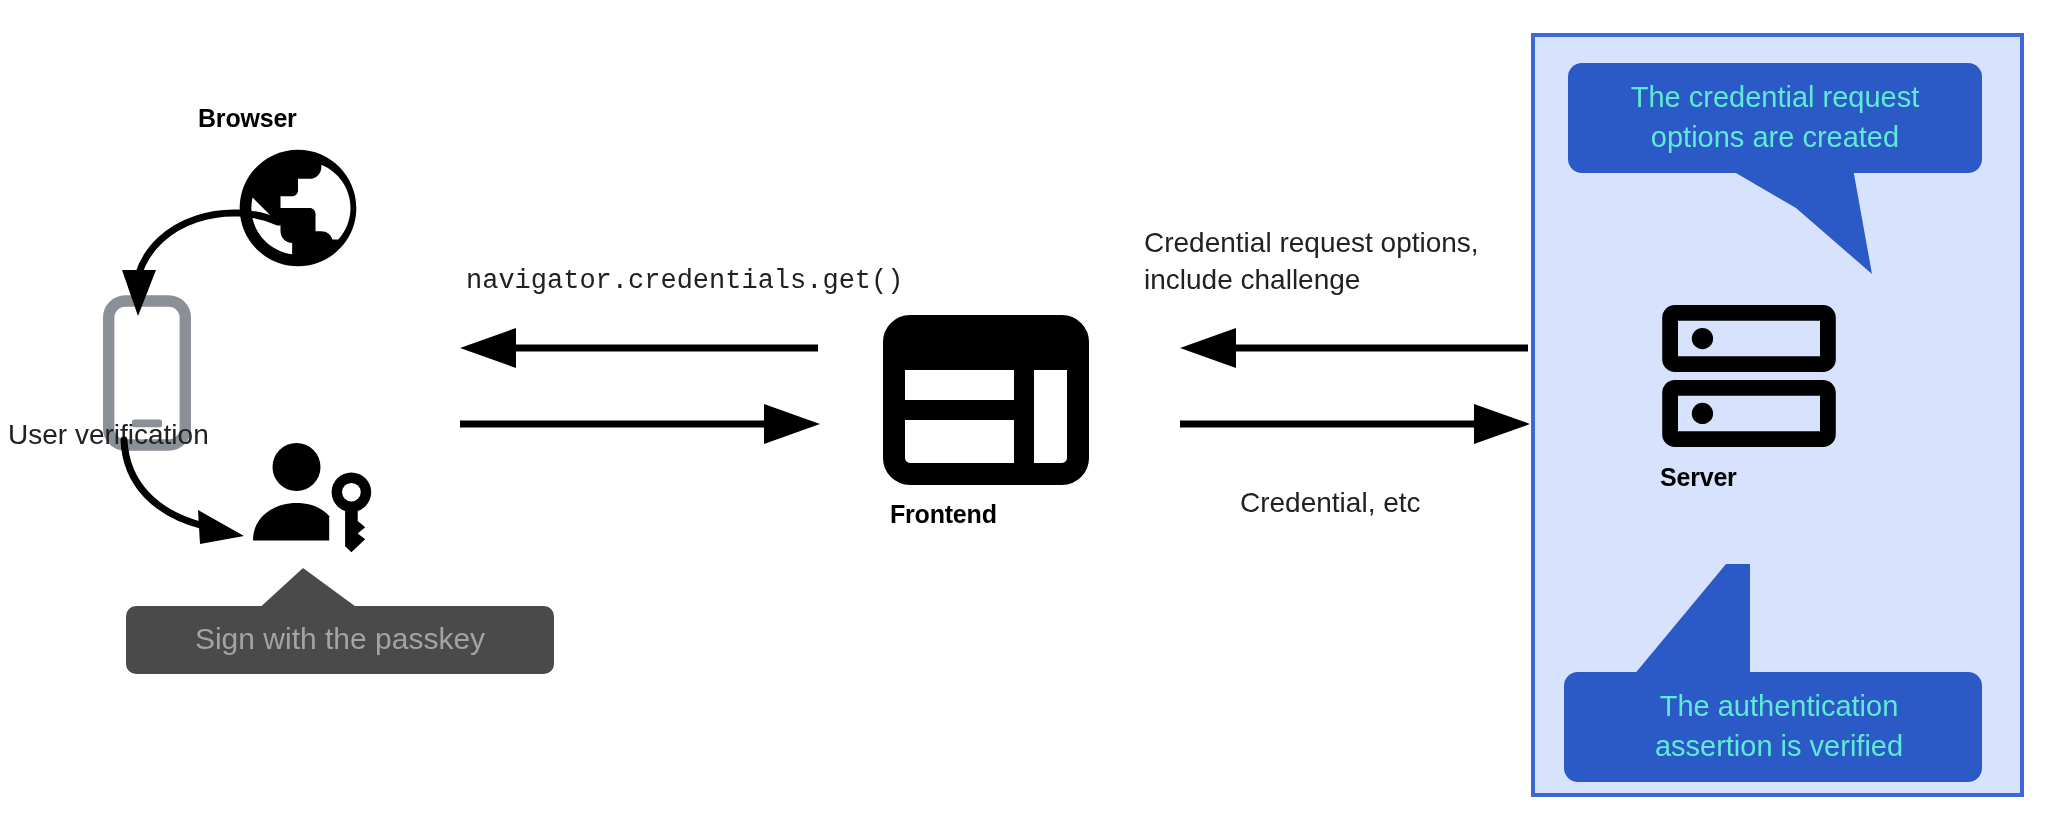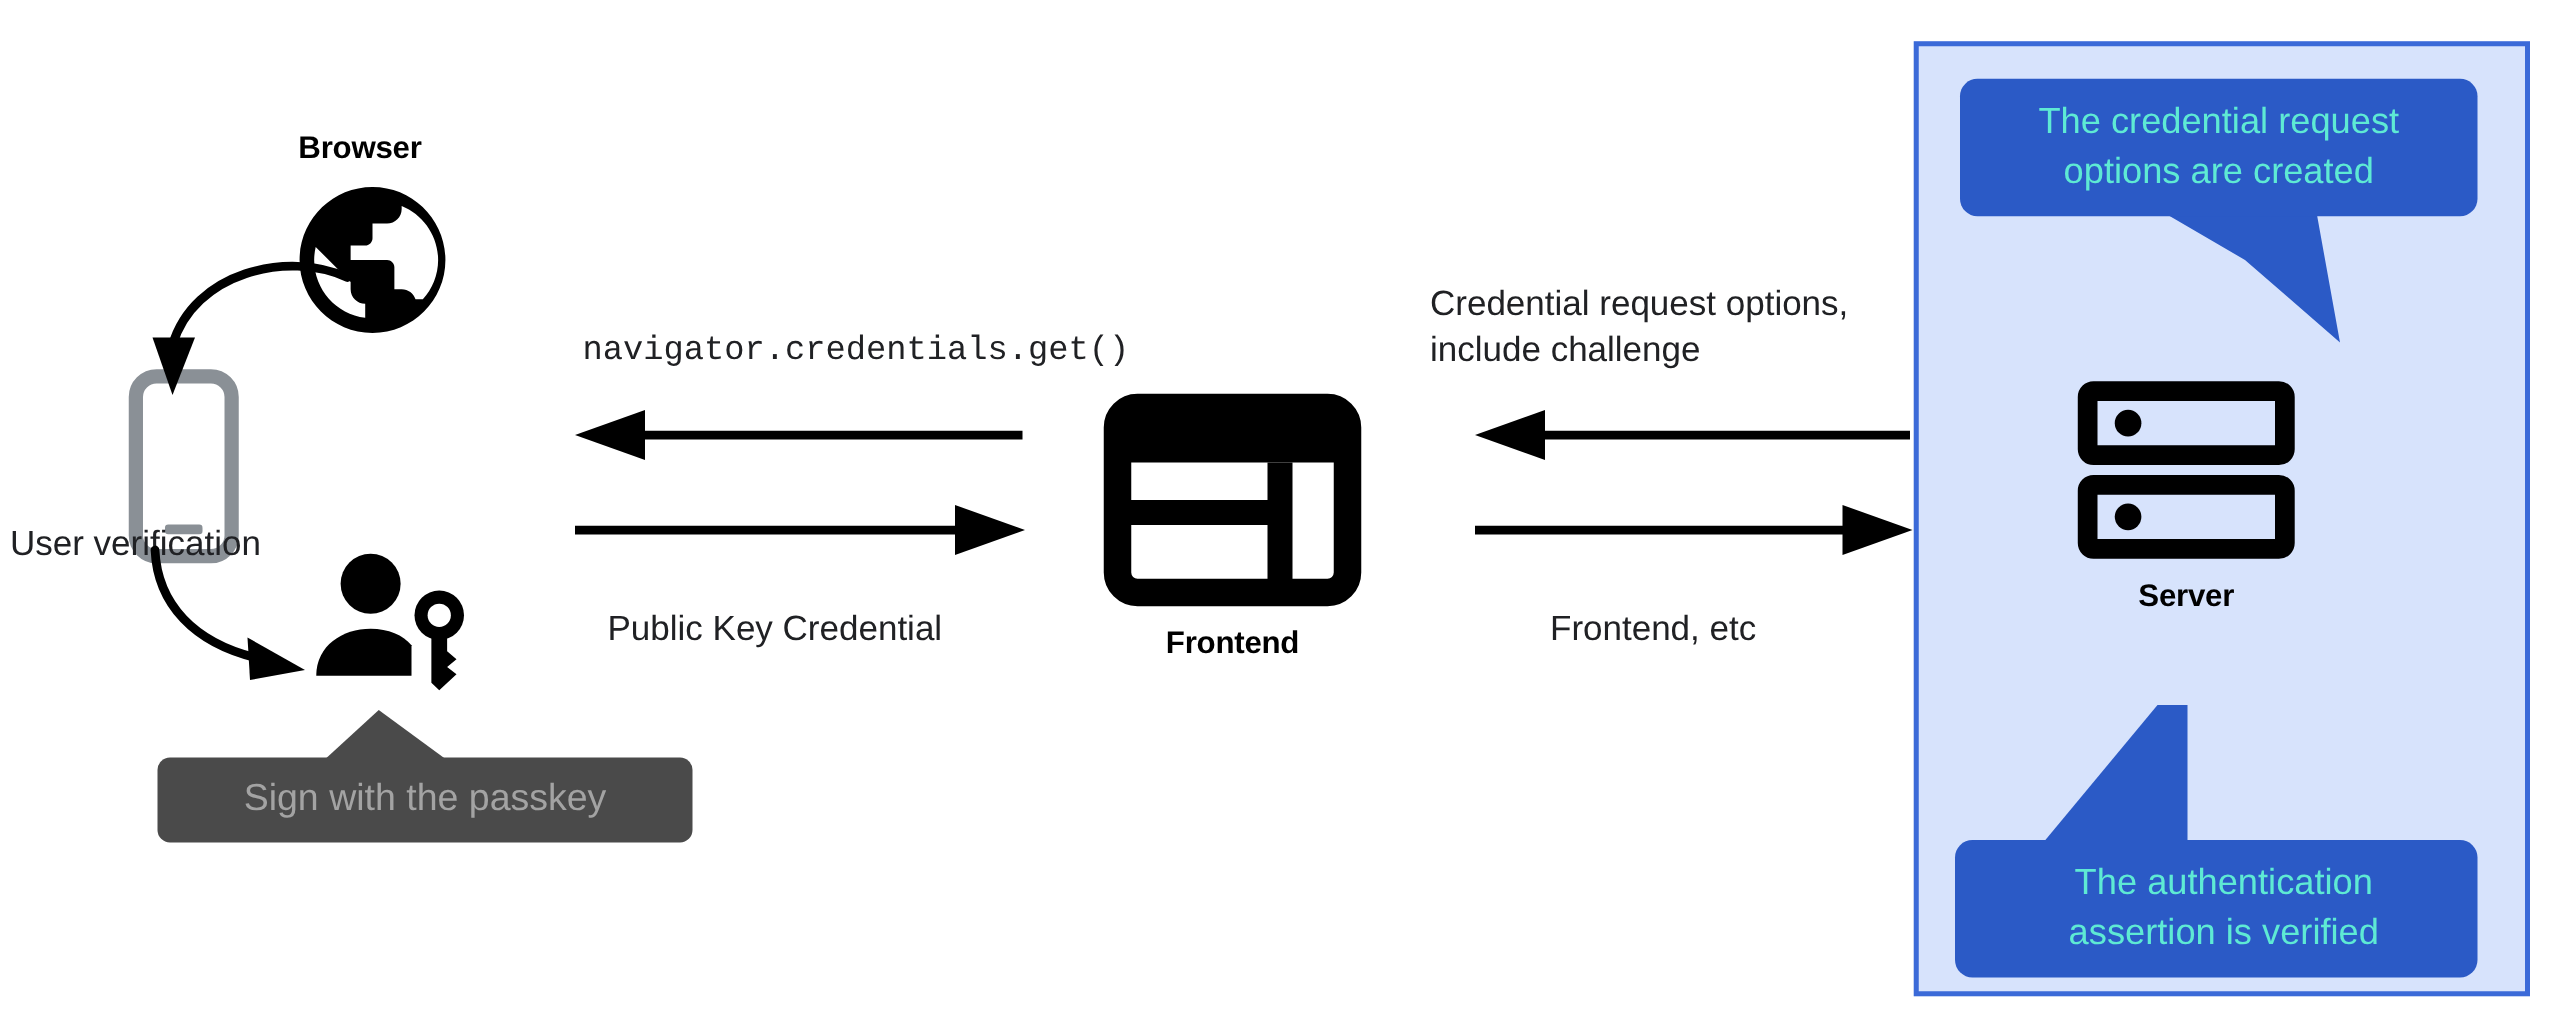--- a/index.html
+++ b/index.html
@@ -21,21 +21,21 @@
 
   
   .abs { position: absolute; }
 
   
   .node-label {
     font-family: "Liberation Sans", sans-serif;
     font-weight: bold;
     font-size: 25px;
     color: #000000;
-    text-align: center;
+    text-align: left;
     letter-spacing: -0.2px;
     white-space: nowrap;
   }
   .flow-label {
     font-family: "Liberation Sans", sans-serif;
     font-weight: normal;
     font-size: 28px;
     line-height: 37px;
     color: #202124;
     white-space: pre-line;
@@ -158,21 +158,20 @@
     </svg>
   </div>
 
   <div class="abs" style="left:460px; top:404px;">
     <svg width="360" height="40" viewBox="0 0 360 40">
       <line x1="0" y1="20" x2="308" y2="20" stroke="#000000" stroke-width="7"></line>
       <path d="M 360 20 L 304 0 L 304 40 Z" fill="#000000"></path>
     </svg>
   </div>
 
-  <div class="abs flow-label" style="left:486px; top:484px;">Public Key Credential</div>
 
   <div class="abs" style="left:888px; top:320px;">
     <svg width="196" height="160" viewBox="0 0 49 40">
       <rect x="1.5" y="1.5" width="46" height="37" rx="4.0" ry="4.0" fill="none" stroke="#000000" stroke-width="5.5"></rect>
       <rect x="1.5" y="1.5" width="46" height="11" fill="#000000"></rect>
       <line x1="34.0" y1="12.5" x2="34.0" y2="38.5" stroke="#000000" stroke-width="5.0"></line>
       <line x1="4.0" y1="22.5" x2="34.0" y2="22.5" stroke="#000000" stroke-width="5.0"></line>
     </svg>
   </div>
   <div class="abs node-label" style="left:890px; top:500px; width:192px;">Frontend</div>
@@ -187,21 +186,21 @@
     </svg>
   </div>
 
   <div class="abs" style="left:1180px; top:404px;">
     <svg width="350" height="40" viewBox="0 0 350 40">
       <line x1="0" y1="20" x2="298" y2="20" stroke="#000000" stroke-width="7"></line>
       <path d="M 350 20 L 294 0 L 294 40 Z" fill="#000000"></path>
     </svg>
   </div>
 
-  <div class="abs flow-label" style="left:1240px; top:484px;">Frontend, etc</div>
+  <div class="abs flow-label" style="left:1240px; top:484px;">Credential, etc</div>
 
   <div class="abs" style="left:1700px; top:152px; z-index:2;">
     <svg width="220" height="130" viewBox="0 0 220 130">
       <path d="M 0 0 L 150 0 L 172 122 L 96 56 Z" fill="#2b5ac6"></path>
     </svg>
   </div>
   <div class="abs callout-blue" style="left:1568px; top:63px; width:414px; z-index:3;">The credential request
 options are created</div>
 
   <div class="abs" style="left:1662px; top:305px; z-index:4;">

